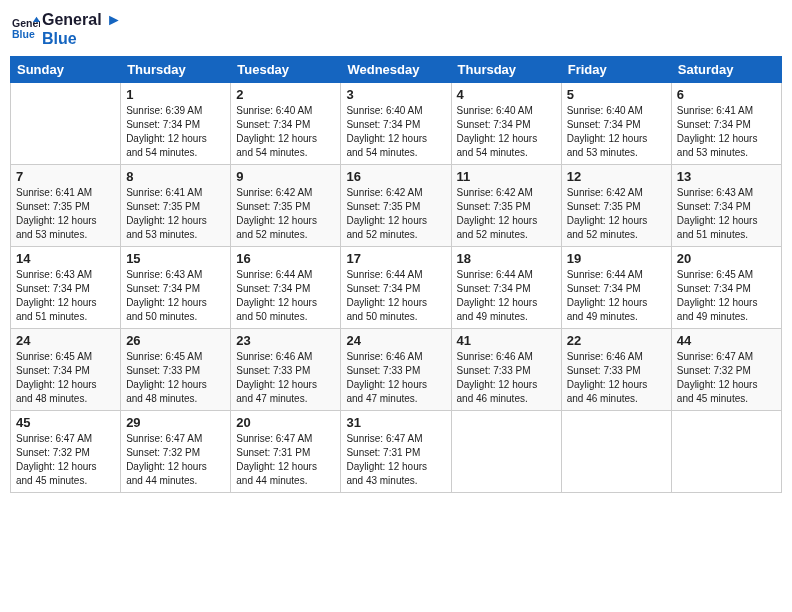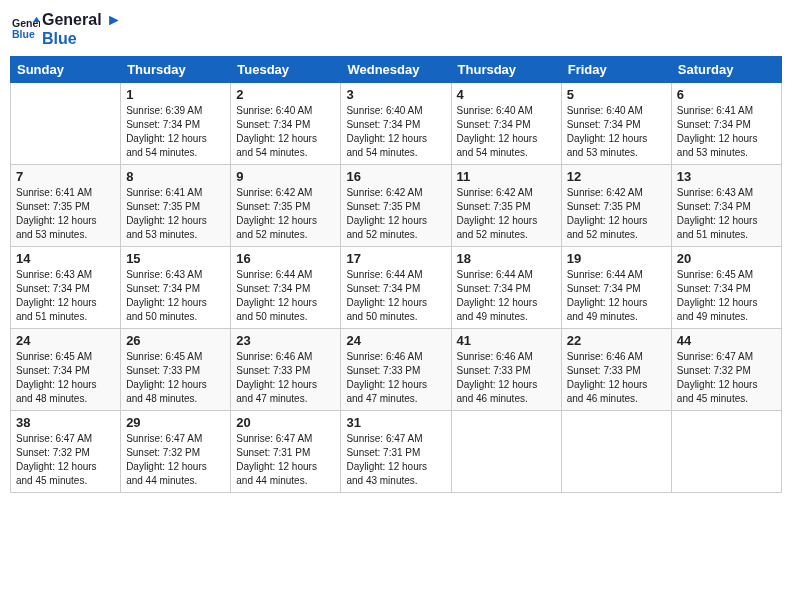--- a/index.html
+++ b/index.html
@@ -316,21 +316,21 @@
           <td>
             <span class="day-number">44</span>
             <div class="day-info" style="white-space: pre-line;">Sunrise: 6:47 AM
 Sunset: 7:32 PM
 Daylight: 12 hours
 and 45 minutes.</div>
           </td>
         </tr>
         <tr class="row-white">
           <td>
-            <span class="day-number">38</span>
+            <span class="day-number">45</span>
             <div class="day-info" style="white-space: pre-line;">Sunrise: 6:47 AM
 Sunset: 7:32 PM
 Daylight: 12 hours
 and 45 minutes.</div>
           </td>
           <td>
             <span class="day-number">29</span>
             <div class="day-info" style="white-space: pre-line;">Sunrise: 6:47 AM
 Sunset: 7:32 PM
 Daylight: 12 hours

